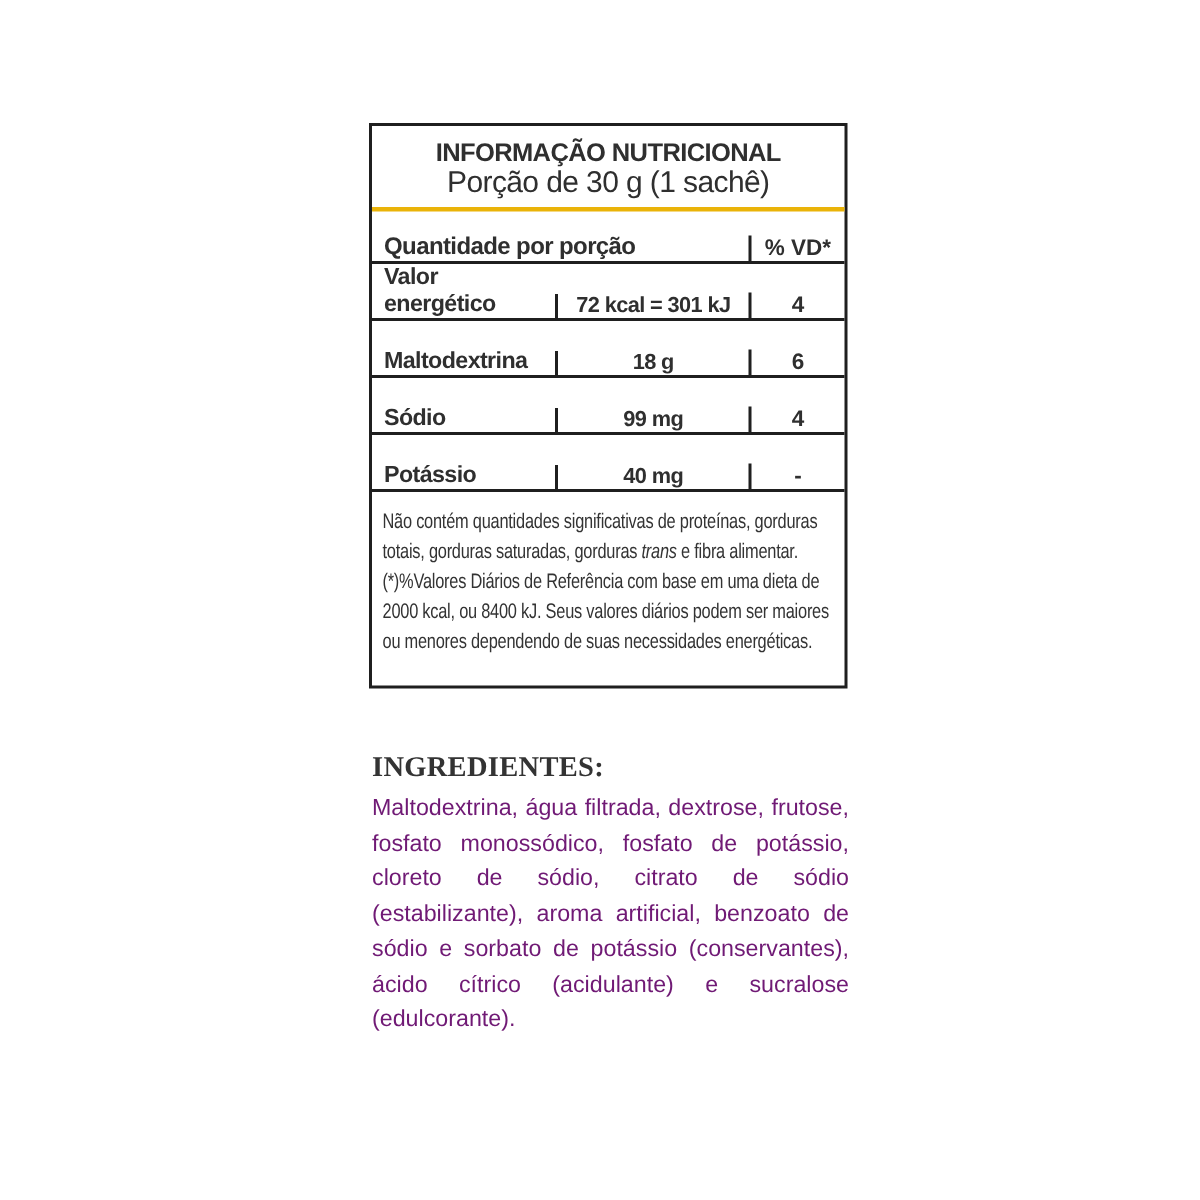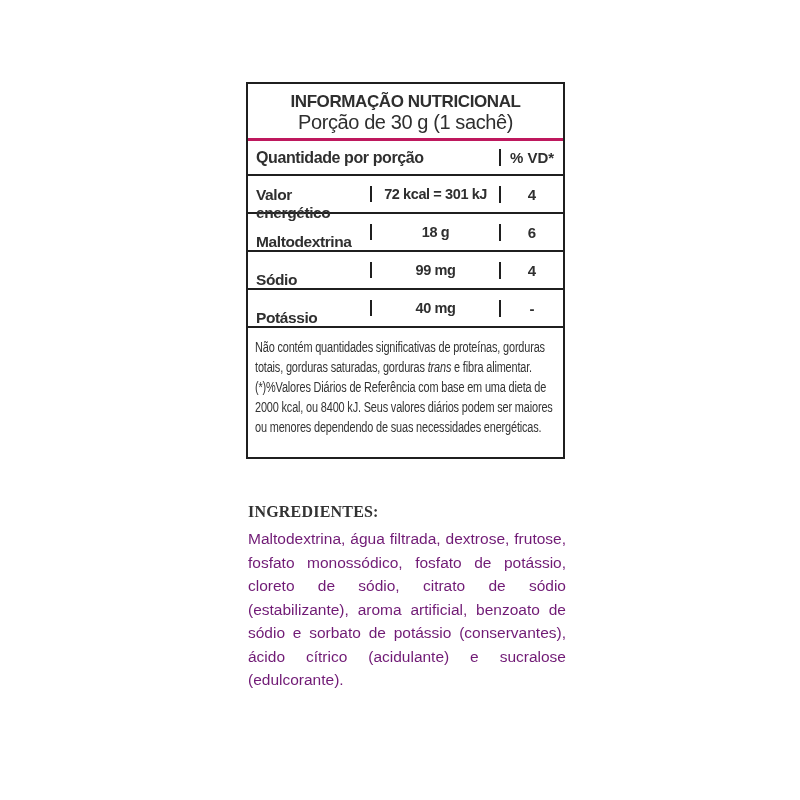--- a/index.html
+++ b/index.html
@@ -21,36 +21,36 @@
     top: 82px;
     width: 319px;
     border: 2px solid #1f1f1f;
     background: #ffffff;
   }
   .cond { letter-spacing: -0.4px; }
 
   .tbl-header {
     text-align: center;
     padding: 7px 4px 5px 4px;
-    border-bottom: 3px solid #be185d;
+    border-bottom: 3px solid #eab308;
   }
   .tbl-title {
     font-size: 17px;
     font-weight: 700;
     line-height: 21px;
     letter-spacing: -0.4px;
   }
   .tbl-subtitle {
     font-size: 20px;
     font-weight: 400;
     line-height: 21px;
     letter-spacing: -0.4px;
   }
 
-  .tbl-row { display: flex; align-items: center; border-bottom: 2px solid #1f1f1f; }
+  .tbl-row { display: flex; align-items: flex-end; border-bottom: 2px solid #1f1f1f; }
   .tbl-colhead { height: 35px; }
   .tbl-datarow { height: 38px; }
 
   .cell { display: flex; align-items: center; }
   .cell-label {
     flex: 1 1 auto;
     padding-left: 8px;
     font-weight: 700;
     font-size: 15.5px;
     margin-top: 19px;
@@ -95,21 +95,21 @@
   
   .ingredients {
     position: absolute;
     left: 248px;
     top: 502px;
     width: 318px;
   }
   .ing-heading {
     font-family: "Liberation Serif", serif;
     font-weight: 700;
-    font-size: 16px;
+    font-size: 19px;
     line-height: 20px;
     color: #333333;
     letter-spacing: 0.2px;
   }
   .ing-body {
     margin-top: 5px;
     font-size: 15.5px;
     line-height: 23.5px;
     text-align: justify;
     color: #701a75;

